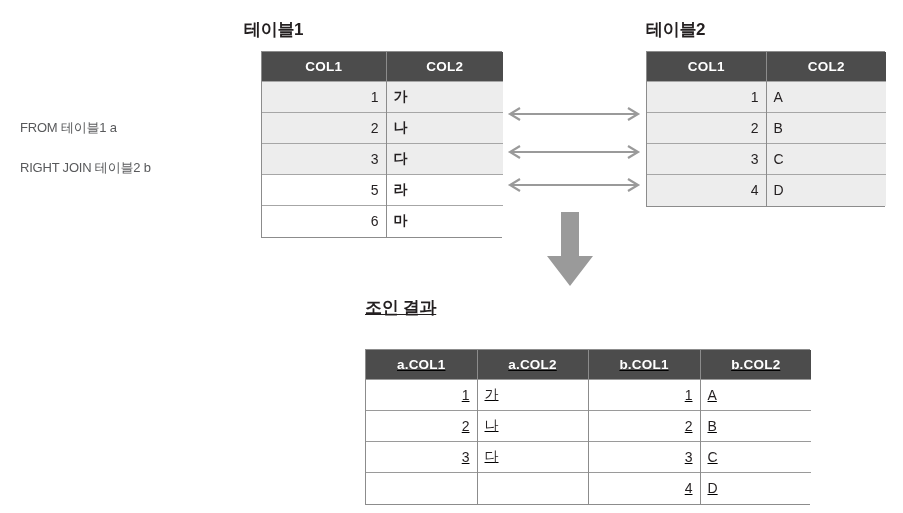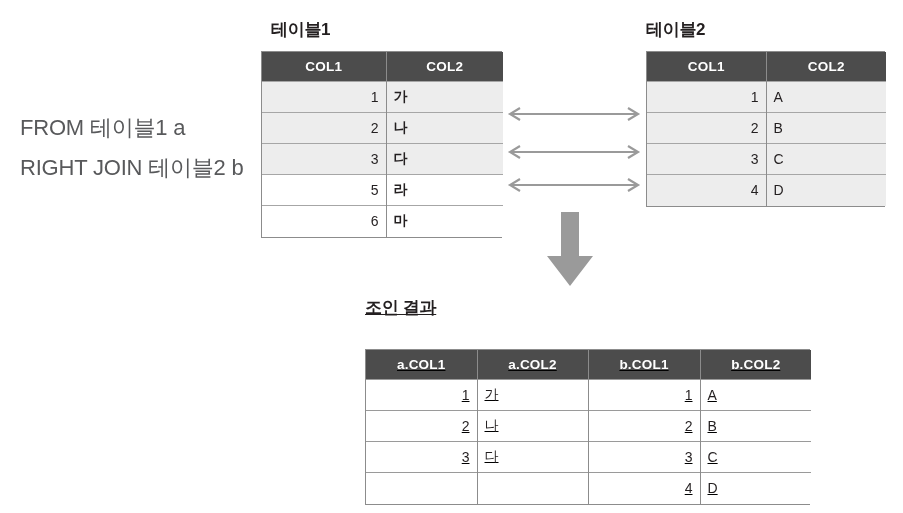--- a/index.html
+++ b/index.html
@@ -12,21 +12,21 @@
     -webkit-font-smoothing:antialiased;
   }
   .stage{position:absolute;inset:0;}
 
   
   .sql-block{
     position:absolute;
     left:20px; top:108px;
     width:235px;
     color:#58595b;
-    font-size:22px;
+    font-size:13px;
     letter-spacing:-0.2px;
     line-height:40px;
   }
   .sql-line{white-space:nowrap;}
 
   
   .tbl-title{
     position:absolute;
     font-size:17px;
     font-weight:700;
@@ -94,21 +94,21 @@
 </head>
 <body>
 
 <div class="stage">
 
   <div class="sql-block">
     <div class="sql-line">FROM 테이블1 a</div>
     <div class="sql-line">RIGHT JOIN 테이블2 b</div>
   </div>
 
-  <div class="tbl-title" style="left:271px;top:18px;">테이블1</div>
+  <div class="tbl-title" style="left:244px;top:18px;">테이블1</div>
 
   <div class="tbl" id="left-table" style="left:261px;top:51px;width:241px;">
     <table>
       <colgroup>
           <col style="width:124px">
           <col style="width:117px">
         </colgroup>
       <thead>
         <tr>
           <th>COL1</th>

